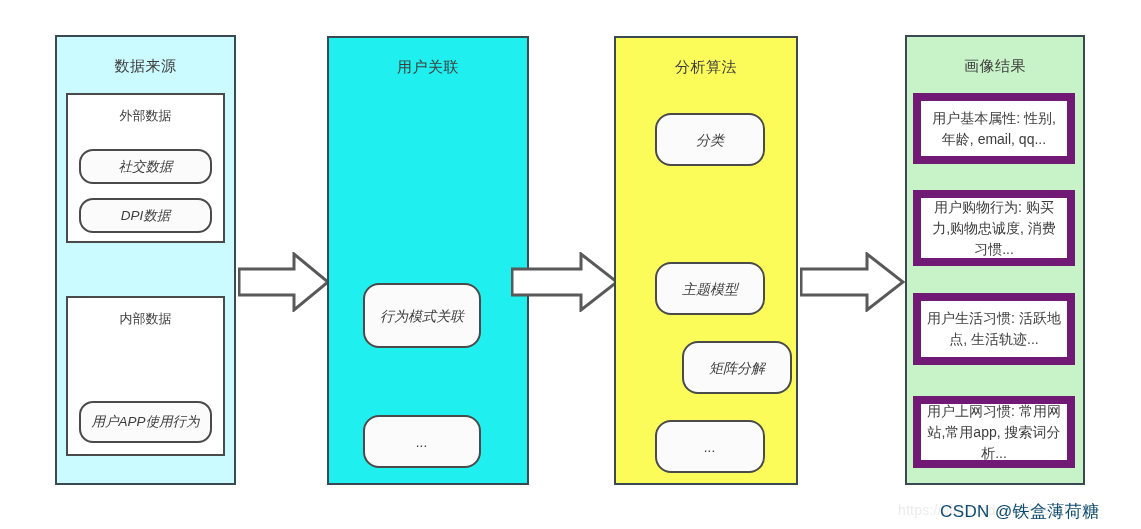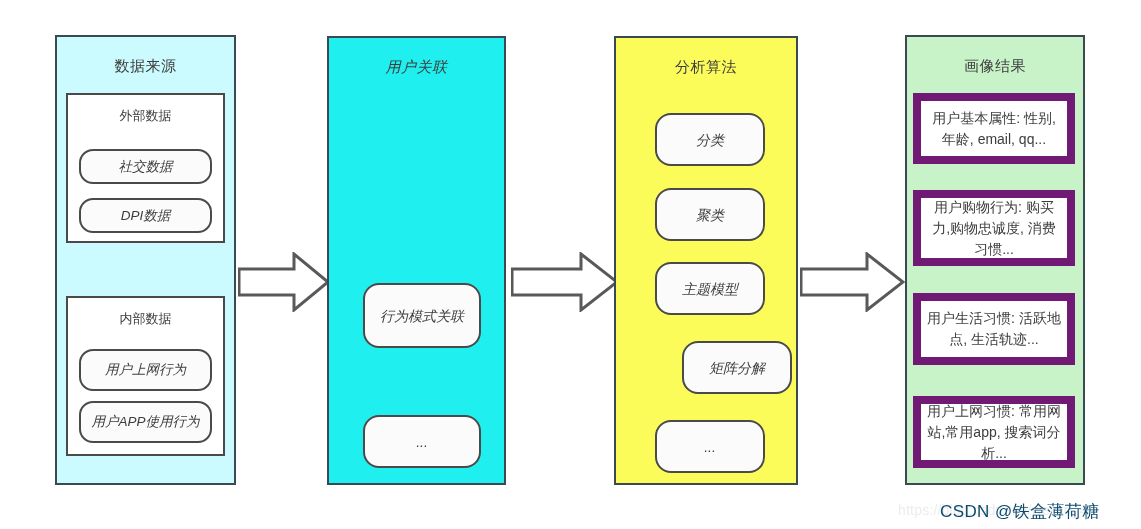--- a/index.html
+++ b/index.html
@@ -131,42 +131,40 @@
 
   <div class="group-box" style="left:66px; top:93px; width:159px; height:150px;">
     <div class="group-title">外部数据</div>
   </div>
   <div class="pill small" style="left:79px; top:149px; width:133px; height:35px;">社交数据</div>
   <div class="pill small" style="left:79px; top:198px; width:133px; height:35px;">DPI数据</div>
 
   <div class="group-box" style="left:66px; top:296px; width:159px; height:160px;">
     <div class="group-title">内部数据</div>
   </div>
-  <div class="pill small" style="left:79px; top:349px; width:133px; height:42px;">用户上网行为</div>
   <div class="pill small" style="left:79px; top:401px; width:133px; height:42px;">用户APP使用行为</div>
 
   <svg class="arrow" style="left:238px; top:252px;" width="92" height="60" viewBox="0 0 92 60">
     <path d="M1,17 L56,17 L56,2 L90,30 L56,58 L56,43 L1,43 Z" fill="#ffffff" stroke="#595959" stroke-width="3" stroke-linejoin="miter"></path>
   </svg>
 
-  <div class="column" id="col-2" style="left: 327px; top: 36px; width: 179px; height: 449px; background: rgb(32, 239, 239); font-style: italic;">
+  <div class="column" id="col-2" style="left: 327px; top: 36px; width: 202px; height: 449px; background: rgb(32, 239, 239);">
     <div class="column-title">用户关联</div>
   </div>
   <div class="pill" style="left:363px; top:283px; width:118px; height:65px;">行为模式关联</div>
   <div class="pill" style="left:363px; top:415px; width:118px; height:53px;">...</div>
 
   <svg class="arrow" style="left:511px; top:252px;" width="108" height="60" viewBox="0 0 108 60">
     <path d="M1,17 L70,17 L70,2 L106,30 L70,58 L70,43 L1,43 Z" fill="#ffffff" stroke="#595959" stroke-width="3" stroke-linejoin="miter"></path>
   </svg>
 
   <div class="column" id="col-3" style="left: 614px; top: 36px; width: 184px; height: 449px; background: rgb(251, 251, 90);">
     <div class="column-title">分析算法</div>
   </div>
   <div class="pill" style="left:655px; top:113px; width:110px; height:53px;">分类</div>
-  <div class="pill" style="left:655px; top:188px; width:110px; height:53px;">聚类</div>
   <div class="pill" style="left:655px; top:262px; width:110px; height:53px;">主题模型</div>
   <div class="pill" style="left:655px; top:341px; width:110px; height:53px;margin-left:27px;">矩阵分解</div>
   <div class="pill" style="left:655px; top:420px; width:110px; height:53px;">...</div>
 
   <svg class="arrow" style="left:800px; top:252px;" width="105" height="60" viewBox="0 0 105 60">
     <path d="M1,17 L67,17 L67,2 L103,30 L67,58 L67,43 L1,43 Z" fill="#ffffff" stroke="#595959" stroke-width="3" stroke-linejoin="miter"></path>
   </svg>
 
   <div class="column" id="col-4" style="left: 905px; top: 35px; width: 180px; height: 450px; background: rgb(200, 242, 200);">
     <div class="column-title">画像结果</div>

